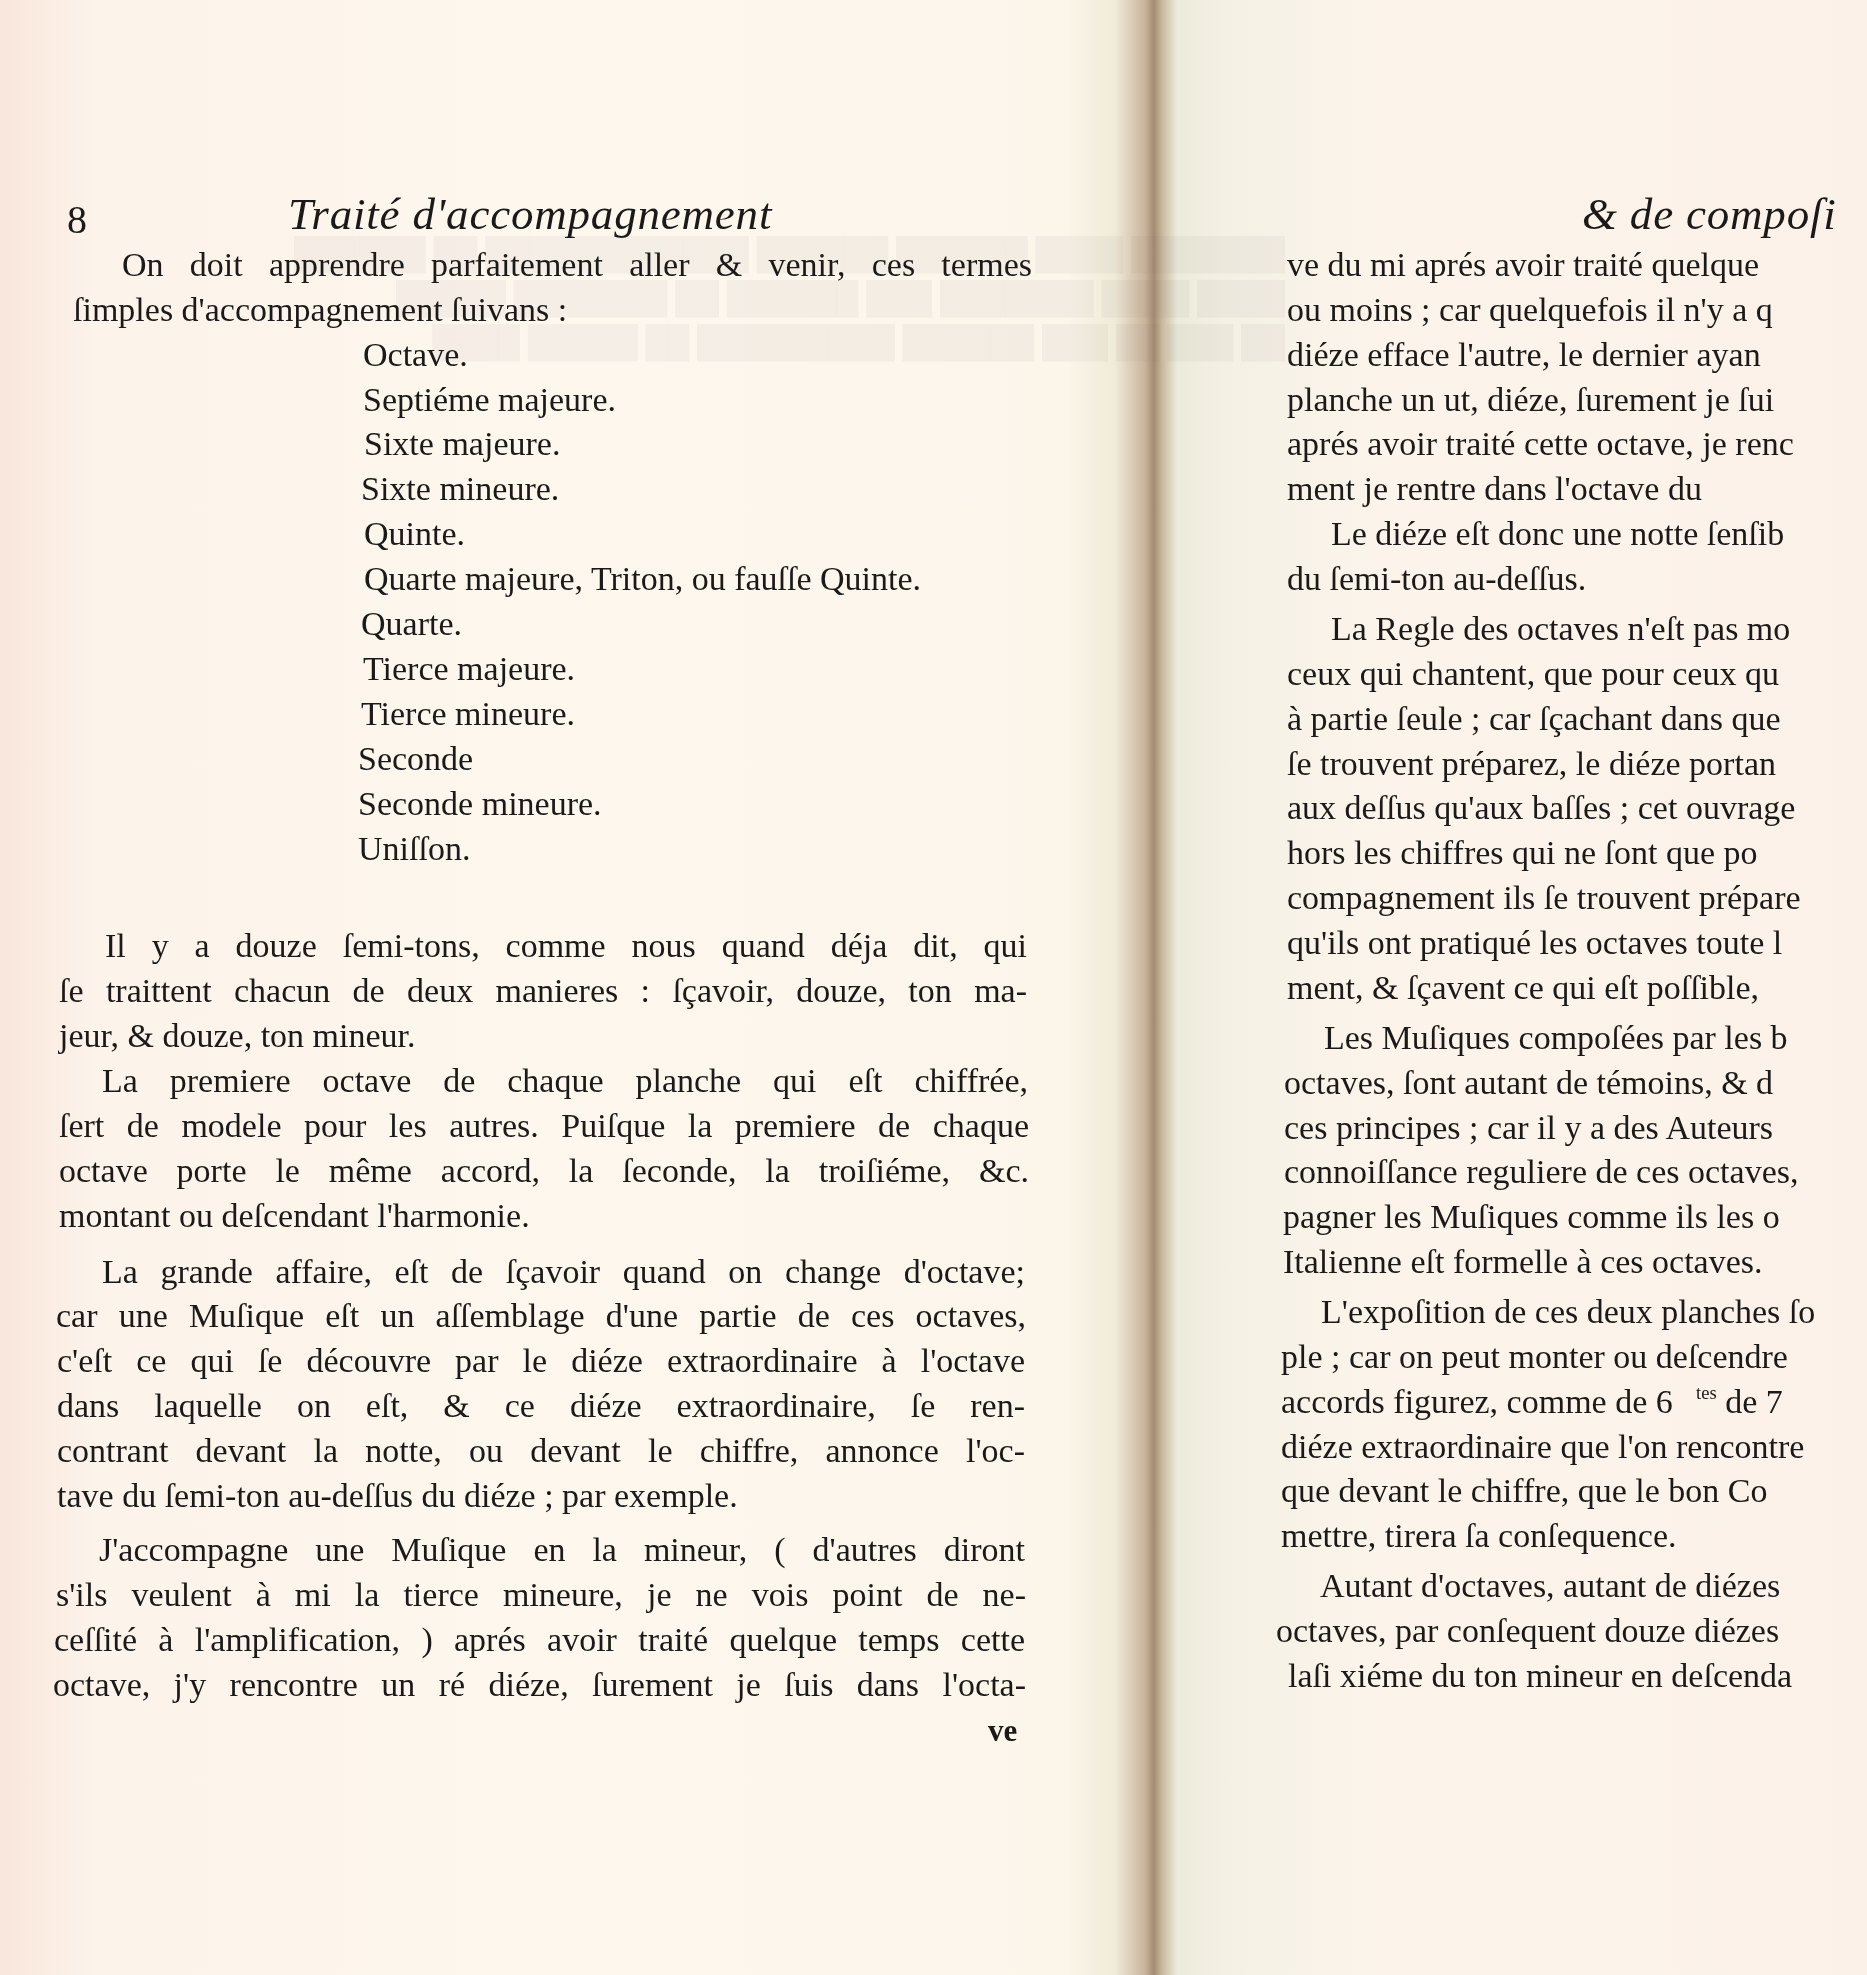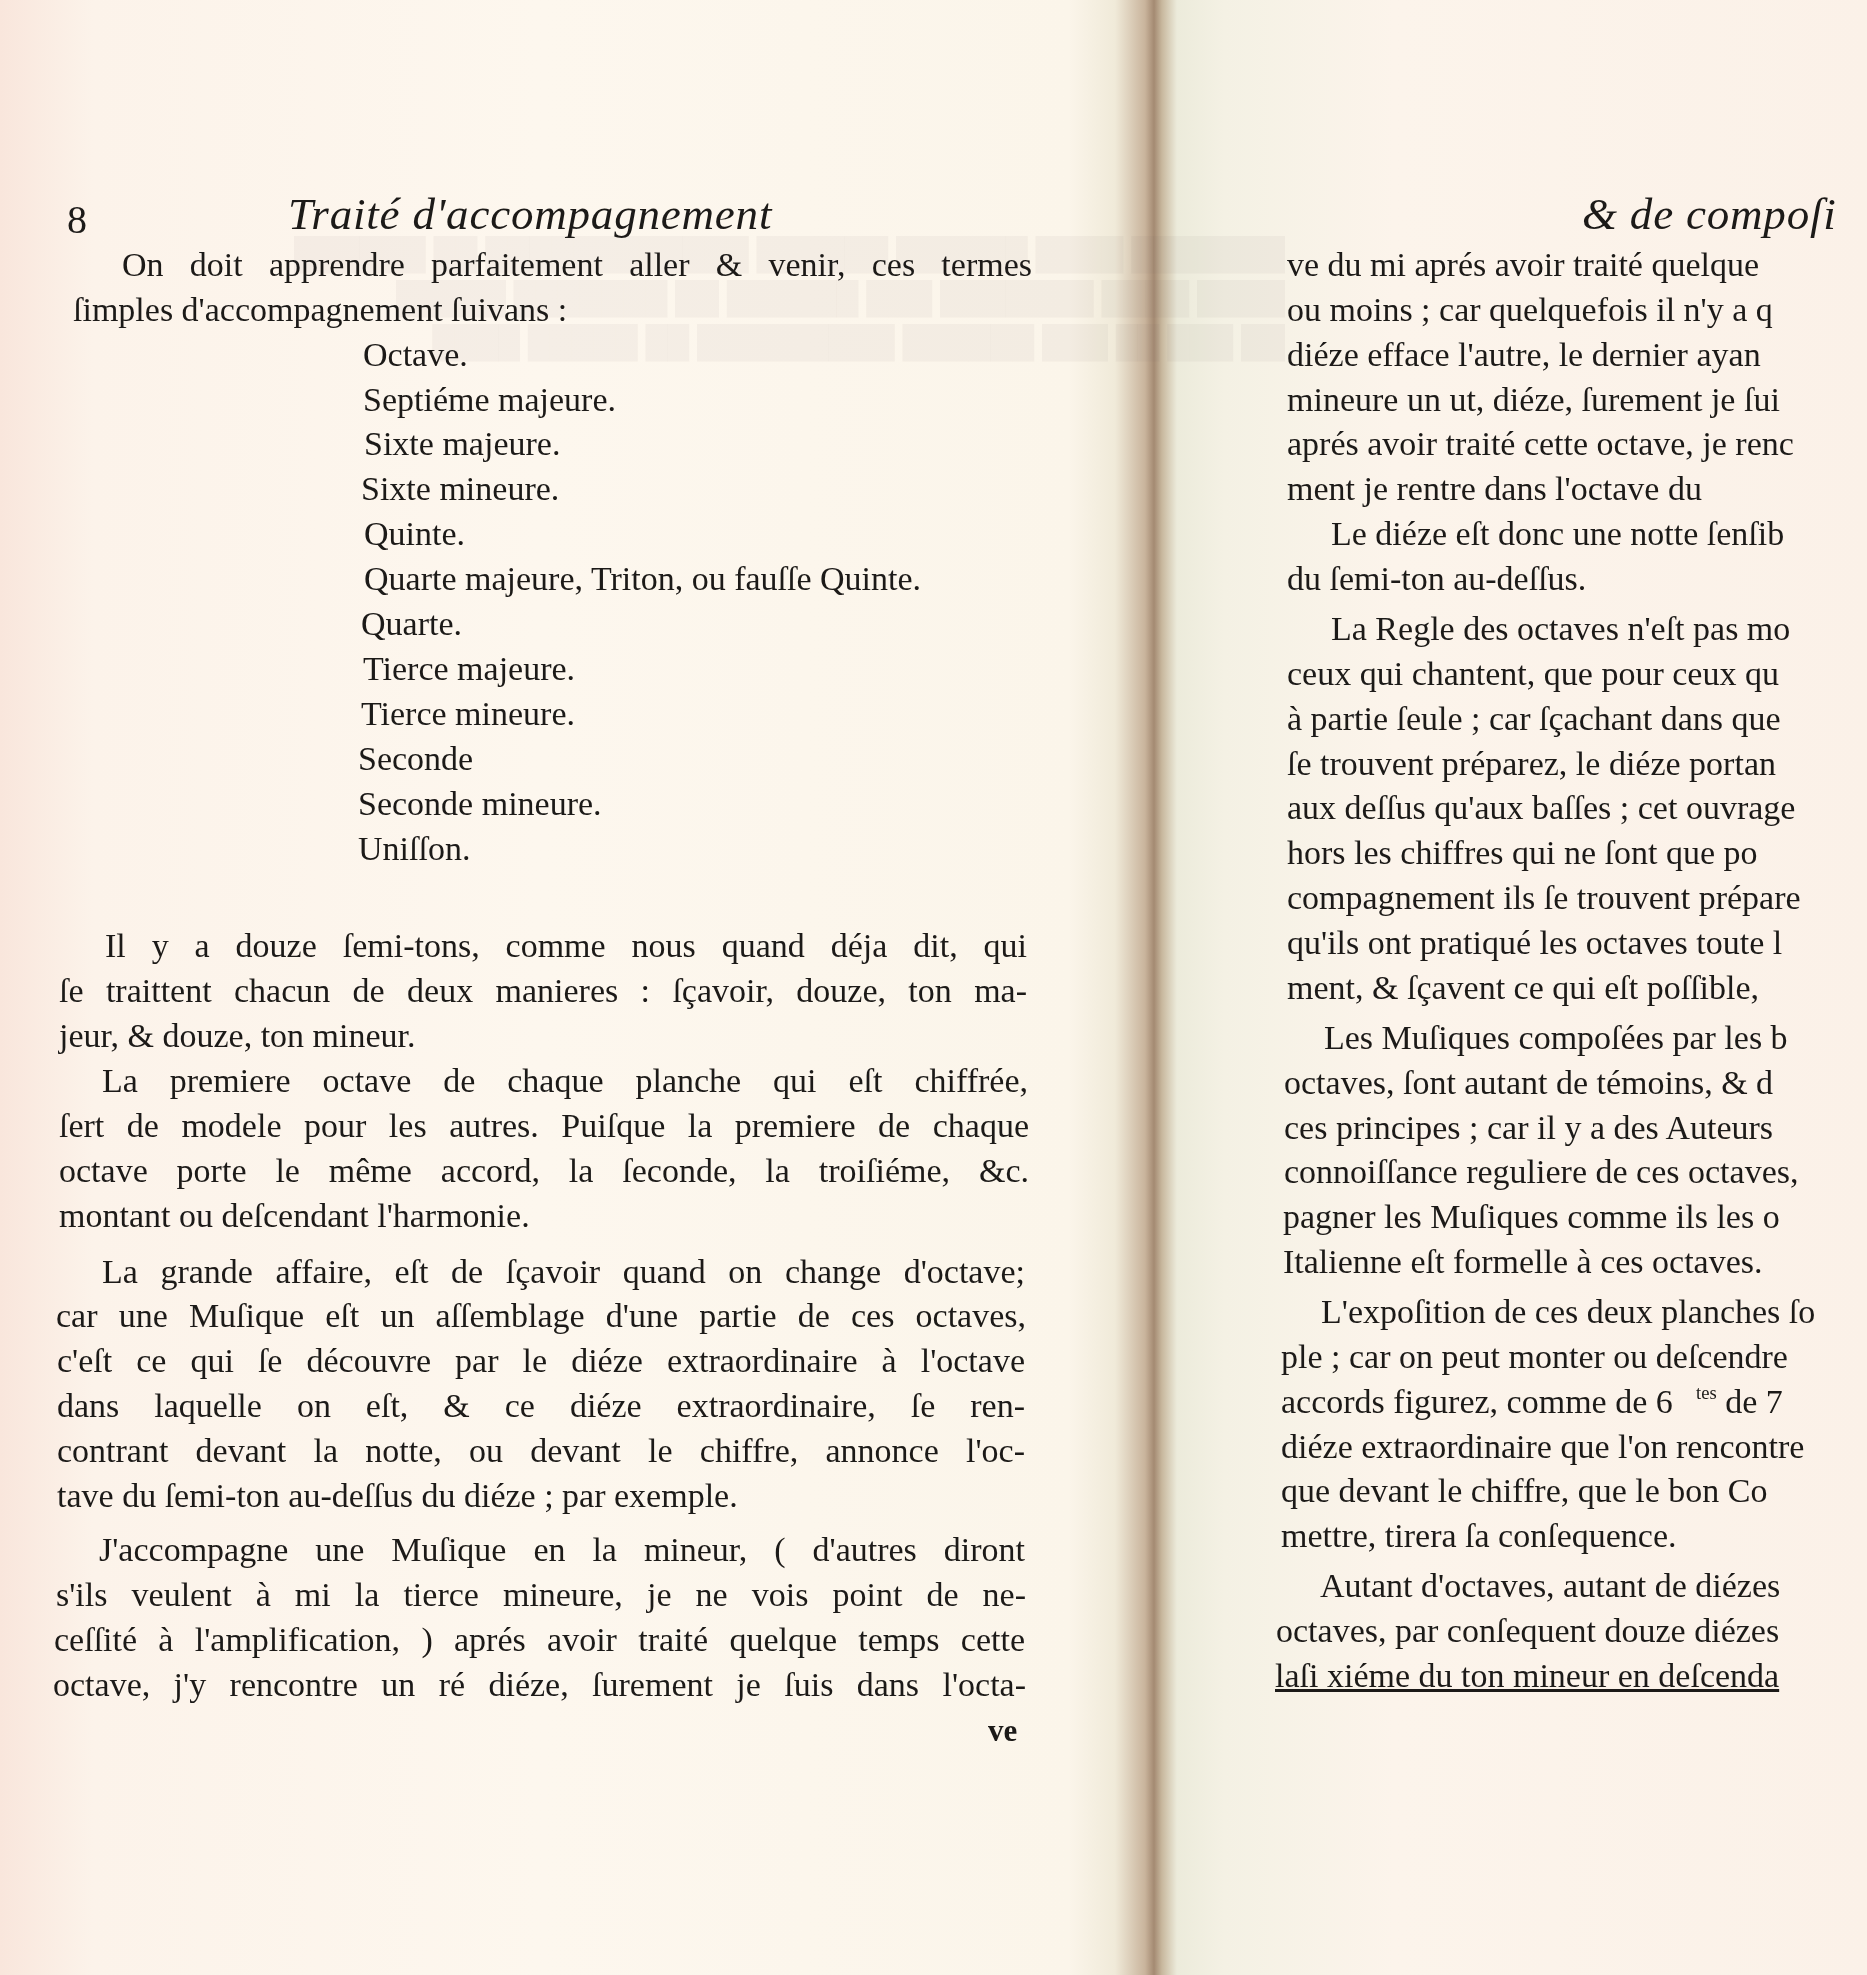--- a/index.html
+++ b/index.html
@@ -155,21 +155,21 @@
     <div class="catchword" style="left:988px; top:1715px;">ve</div>
   </div>
 
   <div class="page page-right">
 
     <div class="running-head" style="left:428px; top:192px;">&amp; de compoſi</div>
 
     <div class="line" style="left:133px; top:248px;">ve du mi aprés avoir traité quelque</div>
     <div class="line" style="left:133px; top:293px;">ou moins ; car quelquefois il n'y a q</div>
     <div class="line" style="left:133px; top:338px;">diéze efface l'autre, le dernier ayan</div>
-    <div class="line" style="left:133px; top:383px;">mineure un ut, diéze, ſurement je ſui</div>
+    <div class="line" style="left:133px; top:383px;">planche un ut, diéze, ſurement je ſui</div>
     <div class="line" style="left:133px; top:427px;">aprés avoir traité cette octave, je renc</div>
     <div class="line" style="left:133px; top:472px;">ment je rentre dans l'octave du</div>
     <div class="line" style="left:177px; top:517px;">Le diéze eſt donc une notte ſenſib</div>
     <div class="line" style="left:133px; top:562px;">du ſemi-ton au-deſſus.</div>
 
     <div class="line" style="left:177px; top:612px;">La Regle des octaves n'eſt pas mo</div>
     <div class="line" style="left:133px; top:657px;">ceux qui chantent, que pour ceux qu</div>
     <div class="line" style="left:133px; top:702px;">à partie ſeule ; car ſçachant dans que</div>
     <div class="line" style="left:133px; top:747px;">ſe trouvent préparez, le diéze portan</div>
     <div class="line" style="left:133px; top:791px;">aux deſſus qu'aux baſſes ; cet ouvrage</div>
@@ -187,18 +187,18 @@
 
     <div class="line" style="left:167px; top:1295px;">L'expoſition de ces deux planches ſo</div>
     <div class="line" style="left:127px; top:1340px;">ple ; car on peut monter ou deſcendre</div>
     <div class="line" style="left:127px; top:1385px;">accords figurez, comme de 6</div>
     <div class="line" style="left:127px; top:1430px;">diéze extraordinaire que l'on rencontre</div>
     <div class="line" style="left:127px; top:1474px;">que devant le chiffre, que le bon Co</div>
     <div class="line" style="left:127px; top:1519px;">mettre, tirera ſa conſequence.</div>
 
     <div class="line" style="left:166px; top:1569px;">Autant d'octaves, autant de diézes</div>
     <div class="line" style="left:122px; top:1614px;">octaves, par conſequent douze diézes</div>
-    <div class="line" style="left:121px; top:1659px;text-decoration:underline;">laſi xiéme du ton mineur en deſcenda</div>
+    <div class="line" style="left:134px; top:1659px;">laſi xiéme du ton mineur en deſcenda</div>
 
     <div class="line" style="left:542px; top:1385px;"><sup>tes</sup><span> de 7</span></div>
   </div>
 </div>
 
 
 </body></html>

